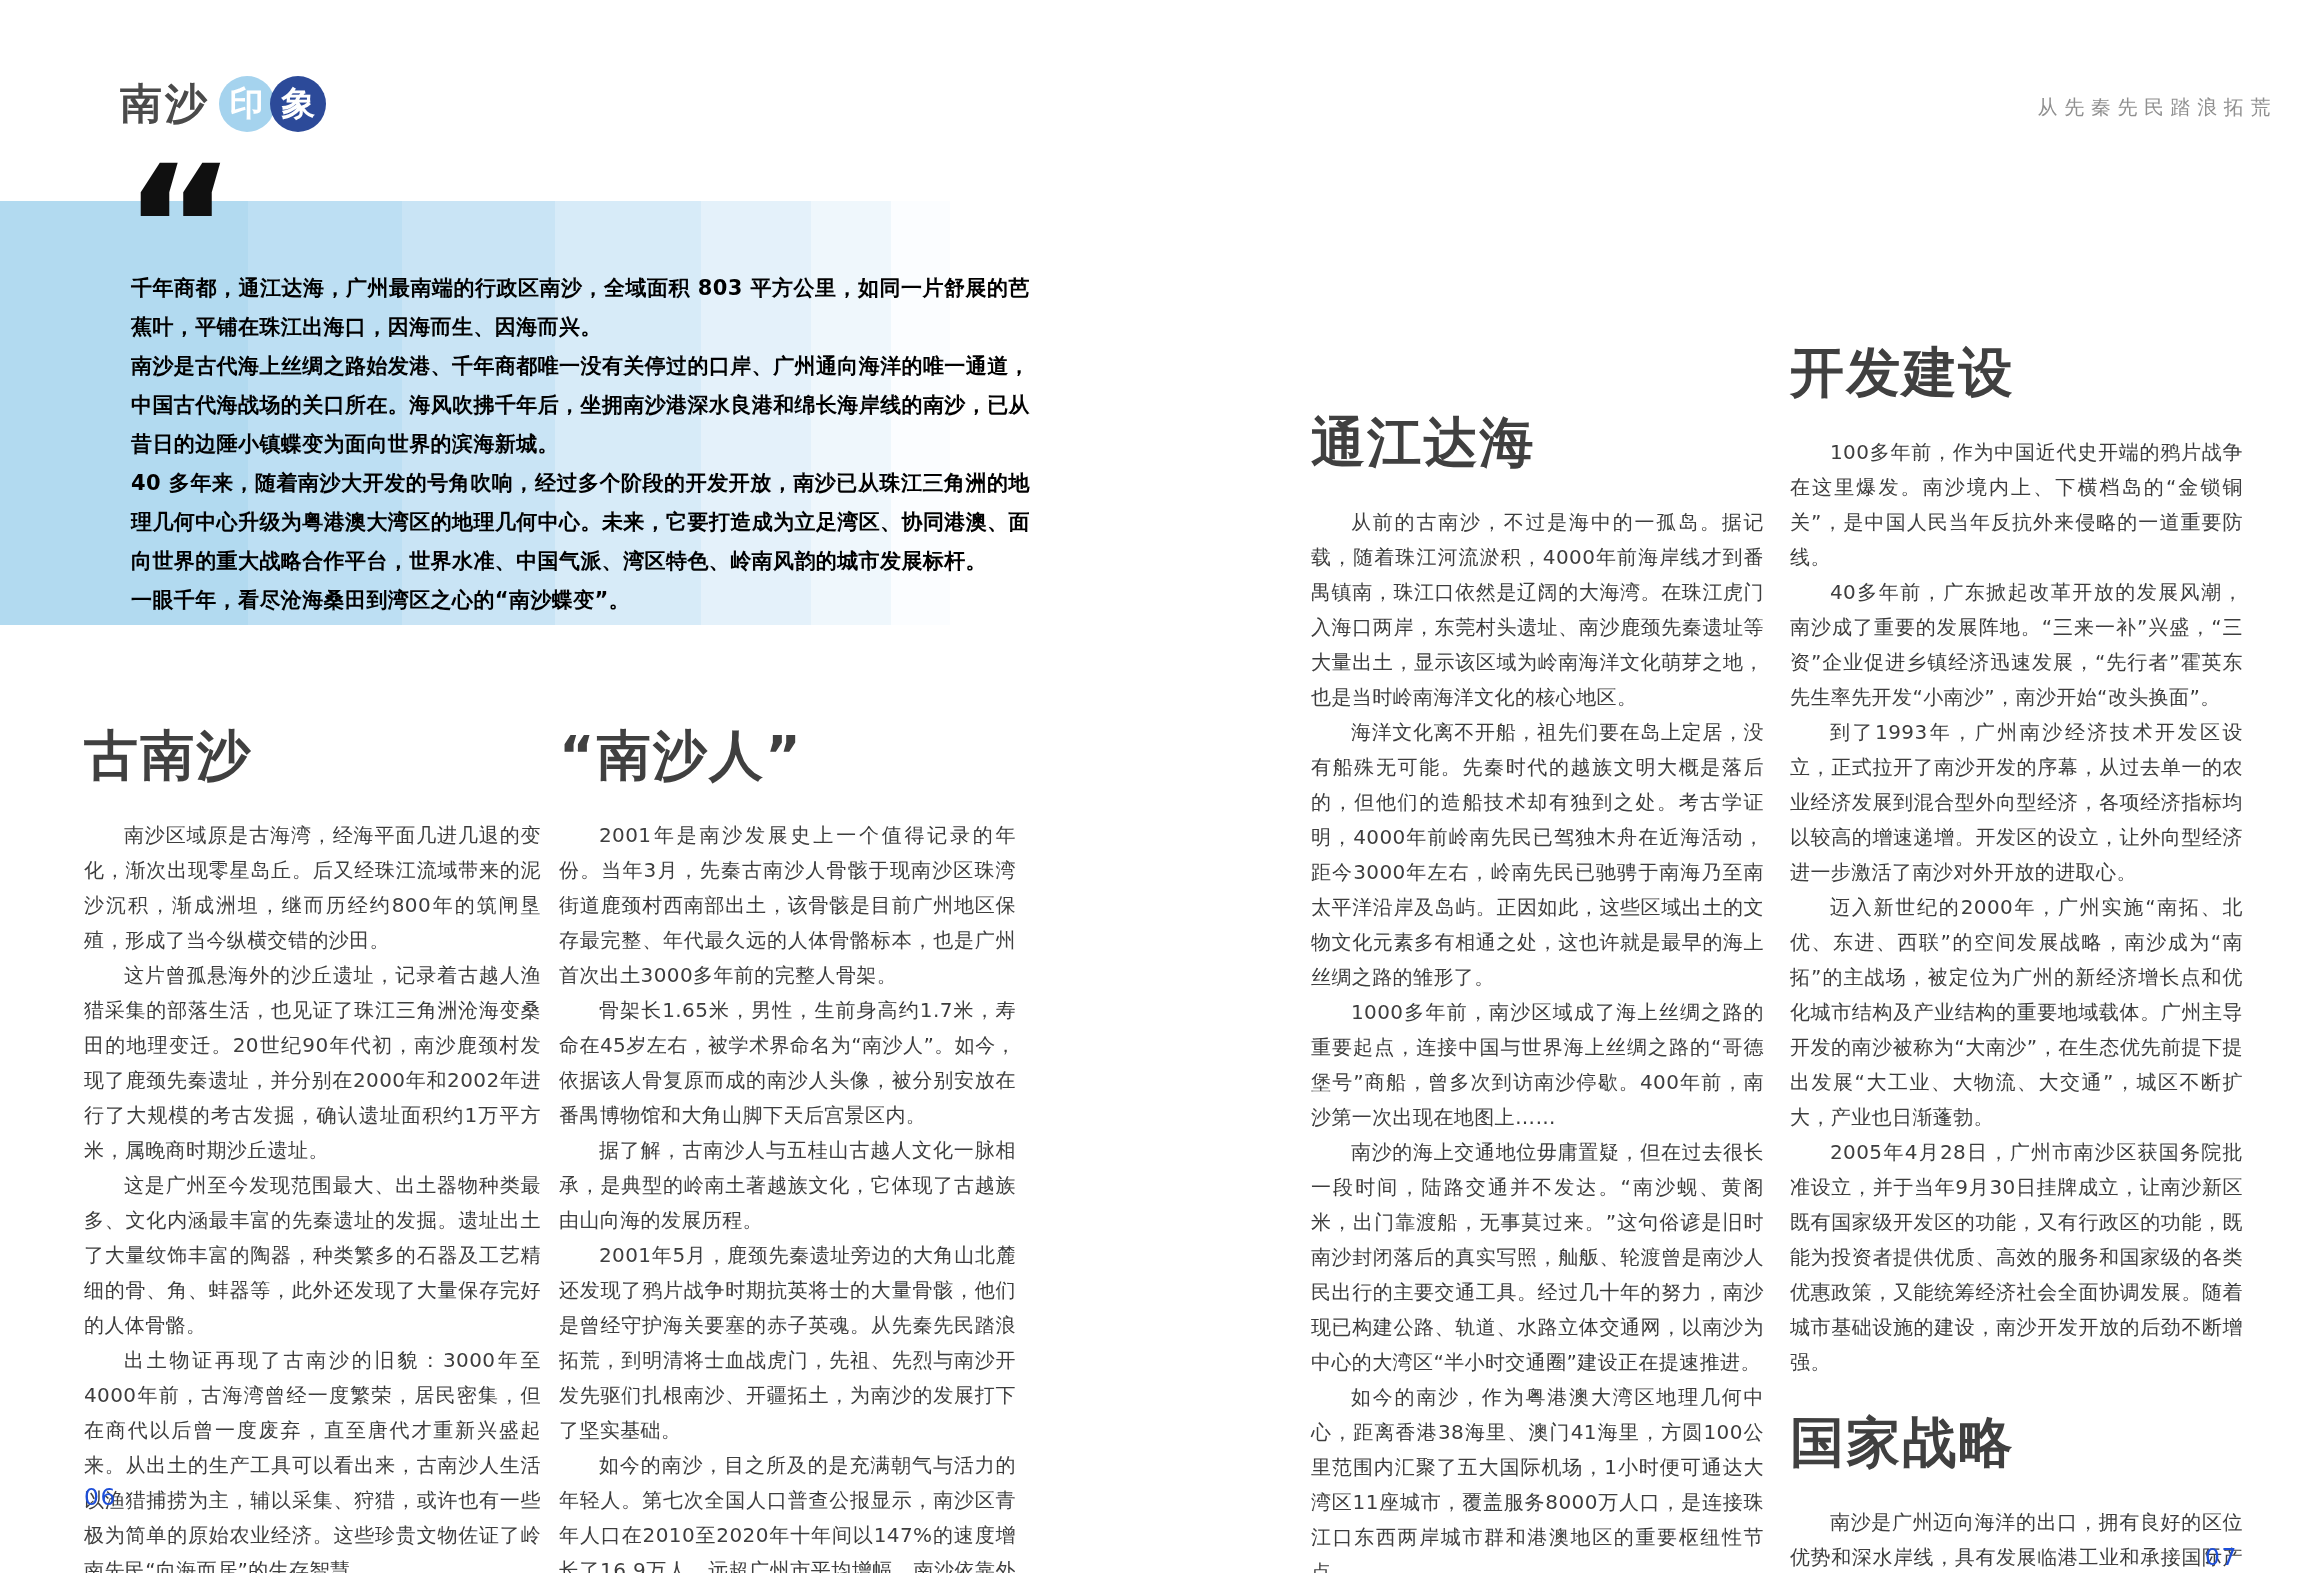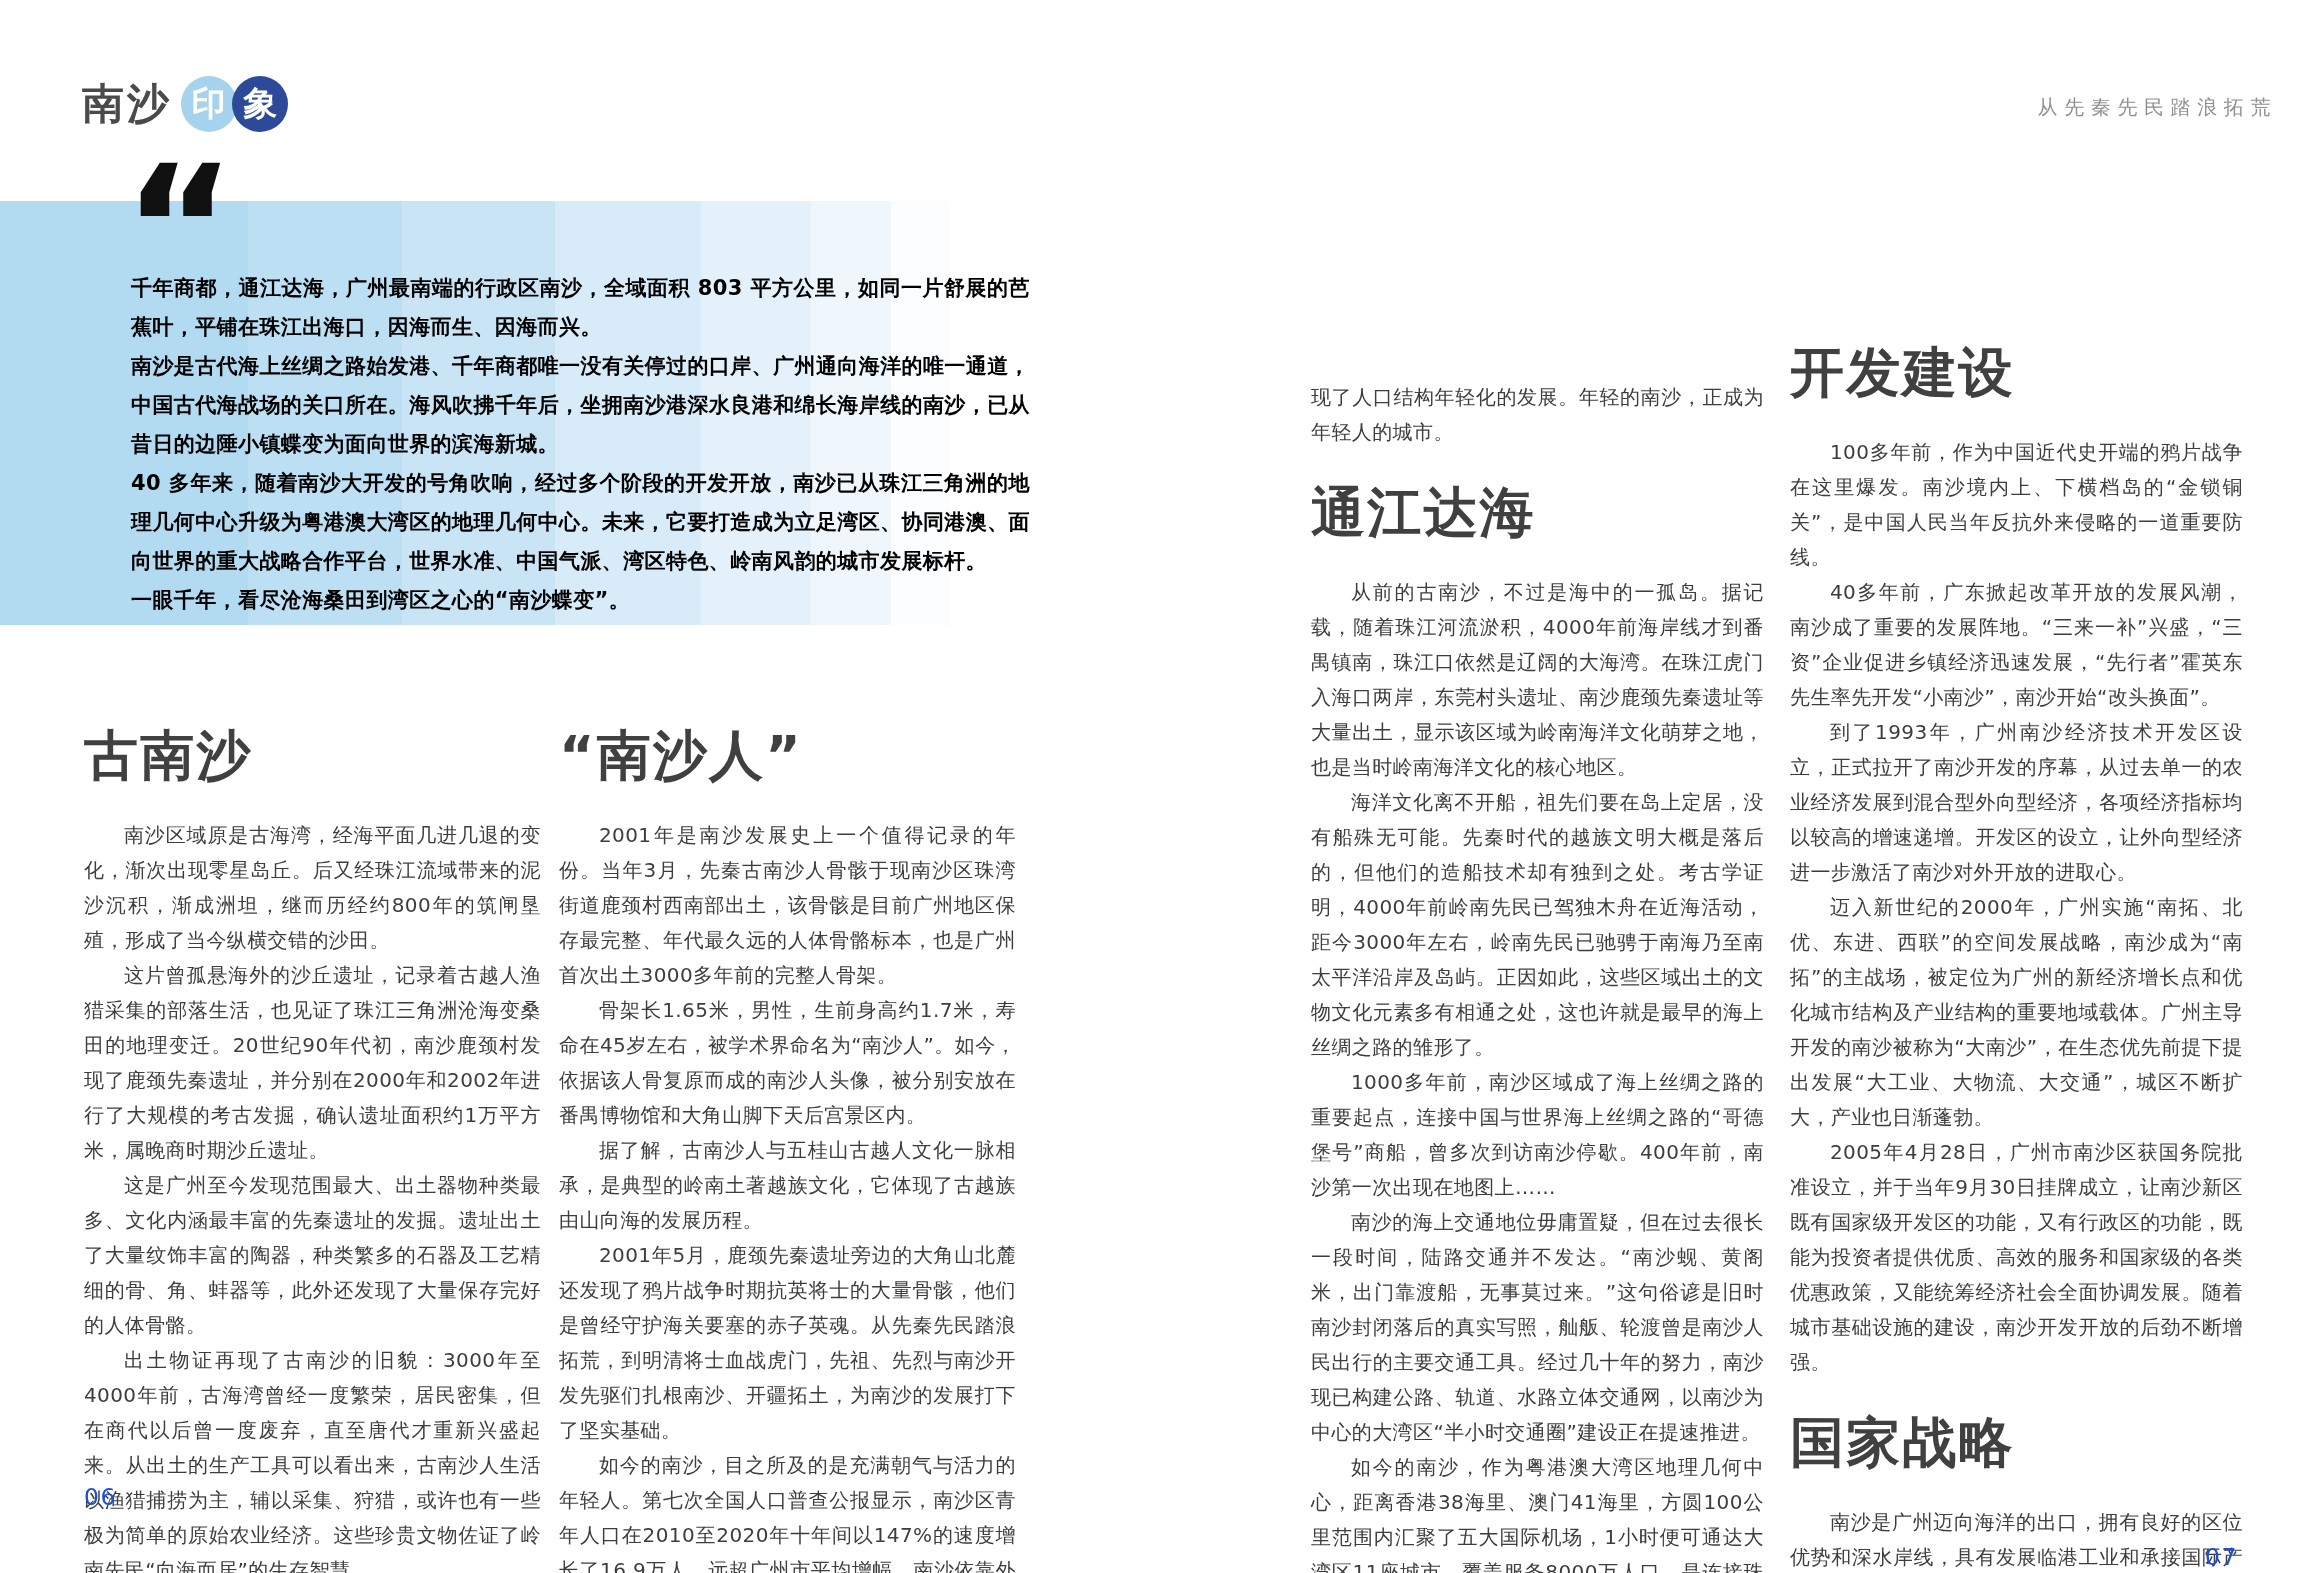--- a/index.html
+++ b/index.html
@@ -5,21 +5,21 @@
   html,body { margin:0; padding:0; }
   body {
     width:2319px; height:1574px;
     background:#ffffff;
     font-family:"DejaVu Sans","Liberation Sans",sans-serif;
     position:relative;
     overflow:hidden;
   }
   
   .logo { position:absolute; left:82px; top:76px; display:flex; align-items:center; }
-  .logo-text { font-size:42px; font-weight:700; color:#4a4a4a; letter-spacing:2.9px; margin-right:8.8px; }
+  .logo-text { font-size:42px; font-weight:700; color:#4a4a4a; letter-spacing:2.9px; margin-right:8.8px;margin-left:38px; }
   .logo-circle { width:56px; height:56px; border-radius:50%; display:flex; align-items:center; justify-content:center;
                  color:#ffffff; font-size:34px; font-weight:700; }
   .logo-circle.c1 { background:#a5d3ee; }
   .logo-circle.c2 { background:#2c4a99; margin-left:-4.4px; }
   .tagline { position:absolute; right:42px; top:94px; font-size:20px; color:#8f8f8f; letter-spacing:6.6px; }
 
   
   .quote-panel {
     position:absolute; left:0; top:201px; width:950px; height:424px;
     background:linear-gradient(to right,
@@ -86,21 +86,20 @@
 <div class="col lp-col2">
   <h2 class="sec">“南沙人”</h2>
   <p class="ind">2001年是南沙发展史上一个值得记录的年份。当年3月，先秦古南沙人骨骸于现南沙区珠湾街道鹿颈村西南部出土，该骨骸是目前广州地区保存最完整、年代最久远的人体骨骼标本，也是广州首次出土3000多年前的完整人骨架。</p>
   <p class="ind">骨架长1.65米，男性，生前身高约1.7米，寿命在45岁左右，被学术界命名为“南沙人”。如今，依据该人骨复原而成的南沙人头像，被分别安放在番禺博物馆和大角山脚下天后宫景区内。</p>
   <p class="ind">据了解，古南沙人与五桂山古越人文化一脉相承，是典型的岭南土著越族文化，它体现了古越族由山向海的发展历程。</p>
   <p class="ind">2001年5月，鹿颈先秦遗址旁边的大角山北麓还发现了鸦片战争时期抗英将士的大量骨骸，他们是曾经守护海关要塞的赤子英魂。从先秦先民踏浪拓荒，到明清将士血战虎门，先祖、先烈与南沙开发先驱们扎根南沙、开疆拓土，为南沙的发展打下了坚实基础。</p>
   <p class="ind">如今的南沙，目之所及的是充满朝气与活力的年轻人。第七次全国人口普查公报显示，南沙区青年人口在2010至2020年十年间以147%的速度增长了16.9万人，远超广州市平均增幅。南沙依靠外来人口流入，实</p>
 </div>
 
 <div class="col rp-col1">
-  <p>现了人口结构年轻化的发展。年轻的南沙，正成为年轻人的城市。</p>
   <h2 class="sec mid">通江达海</h2>
   <p class="ind">从前的古南沙，不过是海中的一孤岛。据记载，随着珠江河流淤积，4000年前海岸线才到番禺镇南，珠江口依然是辽阔的大海湾。在珠江虎门入海口两岸，东莞村头遗址、南沙鹿颈先秦遗址等大量出土，显示该区域为岭南海洋文化萌芽之地，也是当时岭南海洋文化的核心地区。</p>
   <p class="ind">海洋文化离不开船，祖先们要在岛上定居，没有船殊无可能。先秦时代的越族文明大概是落后的，但他们的造船技术却有独到之处。考古学证明，4000年前岭南先民已驾独木舟在近海活动，距今3000年左右，岭南先民已驰骋于南海乃至南太平洋沿岸及岛屿。正因如此，这些区域出土的文物文化元素多有相通之处，这也许就是最早的海上丝绸之路的雏形了。</p>
   <p class="ind">1000多年前，南沙区域成了海上丝绸之路的重要起点，连接中国与世界海上丝绸之路的“哥德堡号”商船，曾多次到访南沙停歇。400年前，南沙第一次出现在地图上……</p>
   <p class="ind">南沙的海上交通地位毋庸置疑，但在过去很长一段时间，陆路交通并不发达。“南沙蚬、黄阁米，出门靠渡船，无事莫过来。”这句俗谚是旧时南沙封闭落后的真实写照，舢舨、轮渡曾是南沙人民出行的主要交通工具。经过几十年的努力，南沙现已构建公路、轨道、水路立体交通网，以南沙为中心的大湾区“半小时交通圈”建设正在提速推进。</p>
   <p class="ind">如今的南沙，作为粤港澳大湾区地理几何中心，距离香港38海里、澳门41海里，方圆100公里范围内汇聚了五大国际机场，1小时便可通达大湾区11座城市，覆盖服务8000万人口，是连接珠江口东西两岸城市群和港澳地区的重要枢纽性节点。</p>
 </div>
 
 <div class="col rp-col2">
   <h2 class="sec">开发建设</h2>

